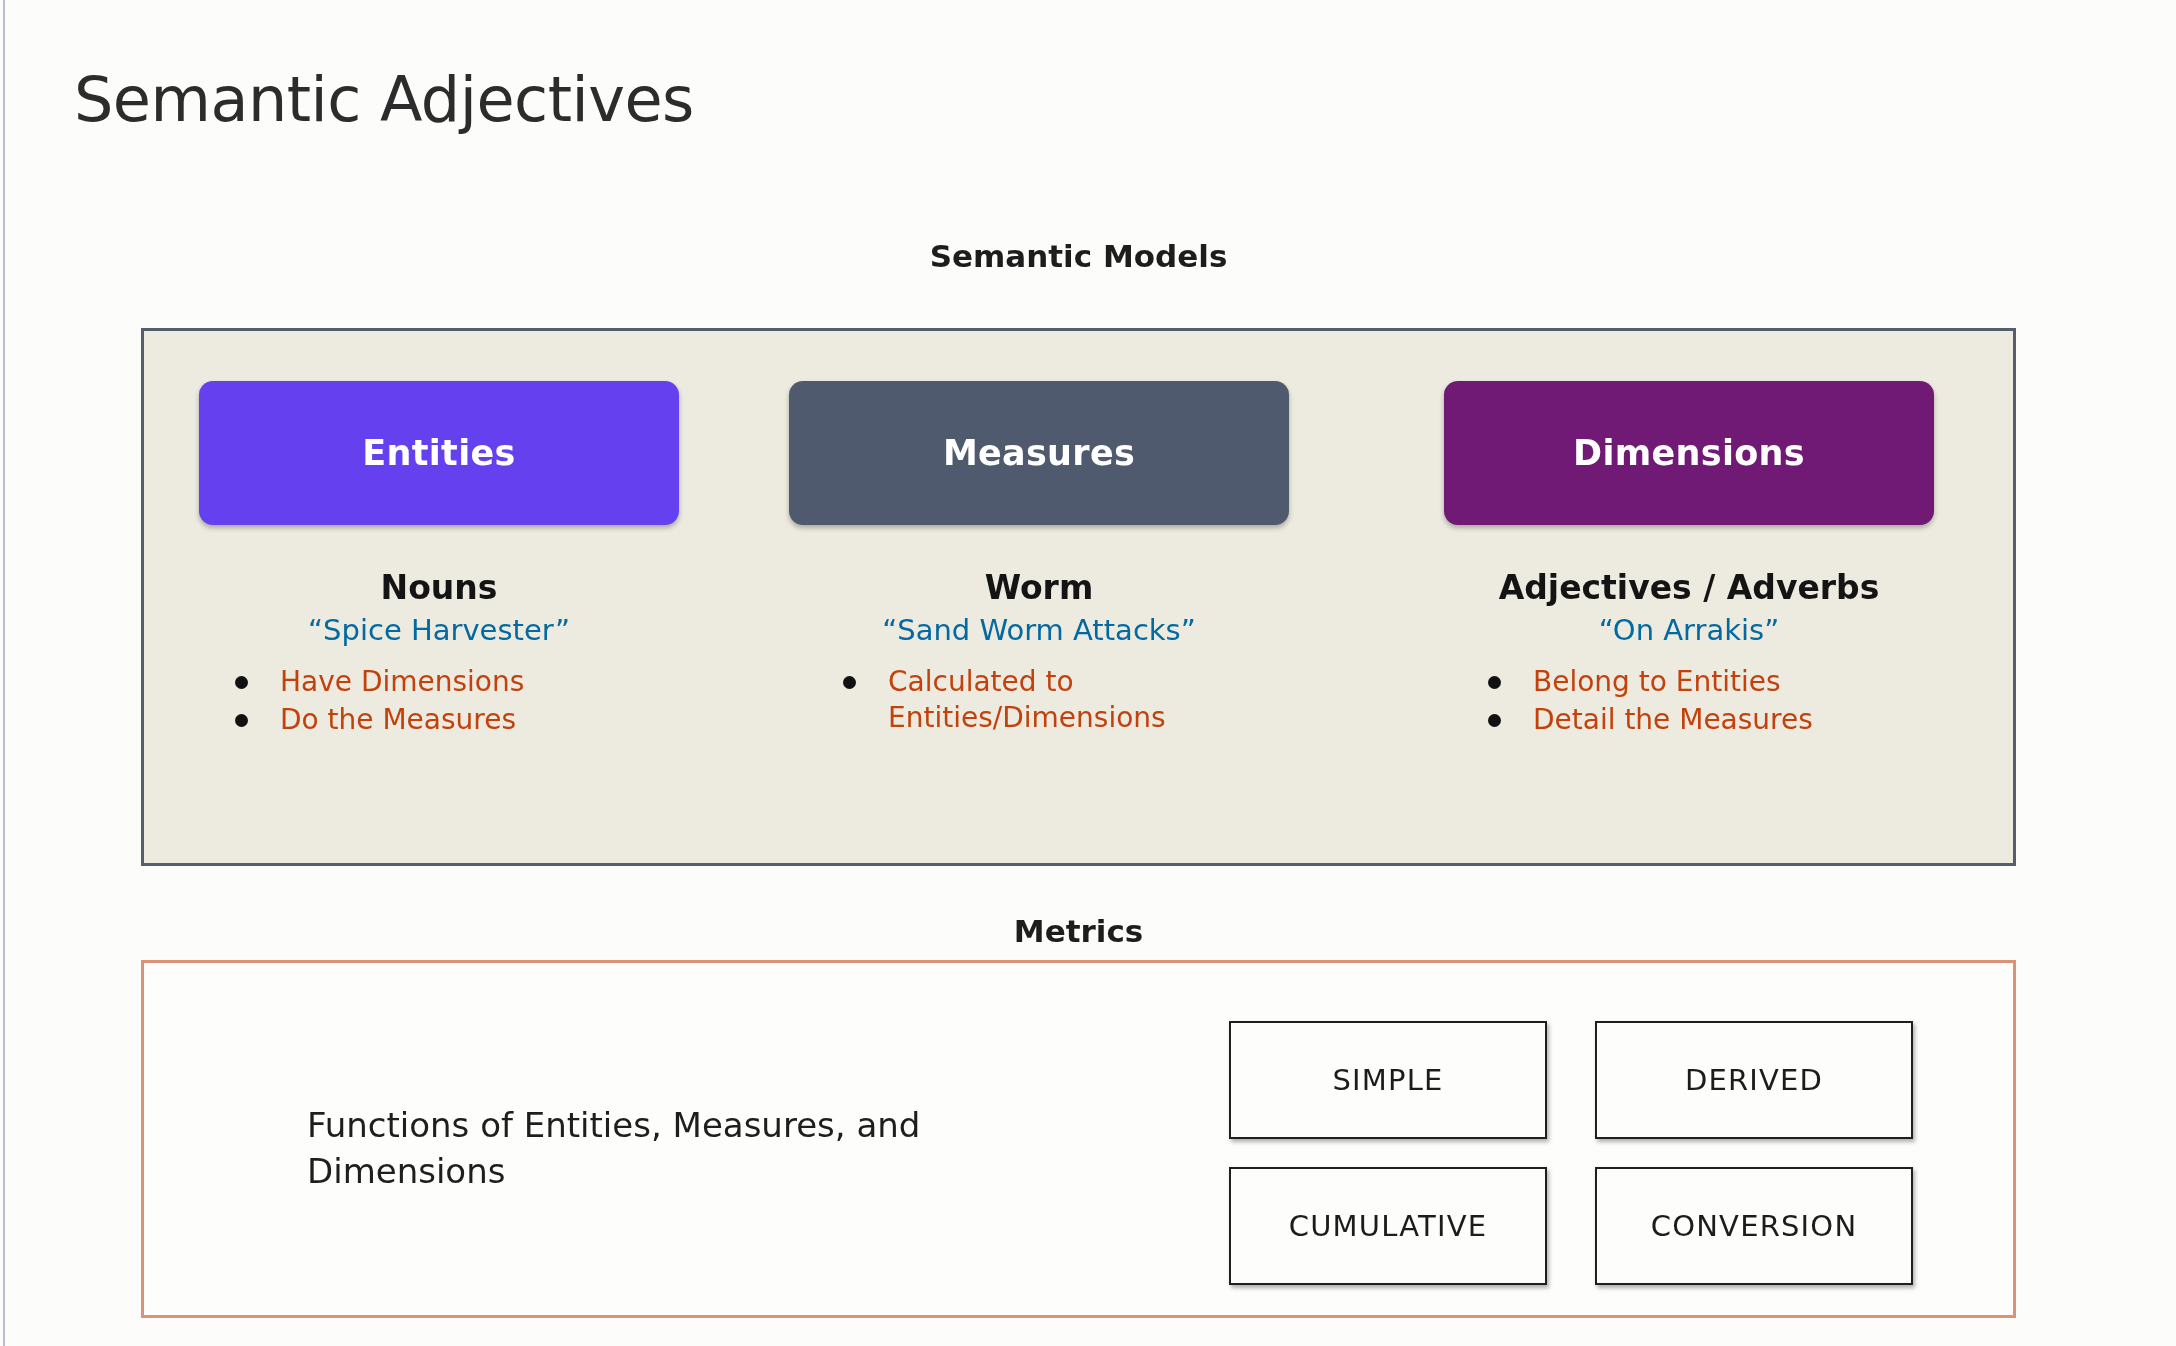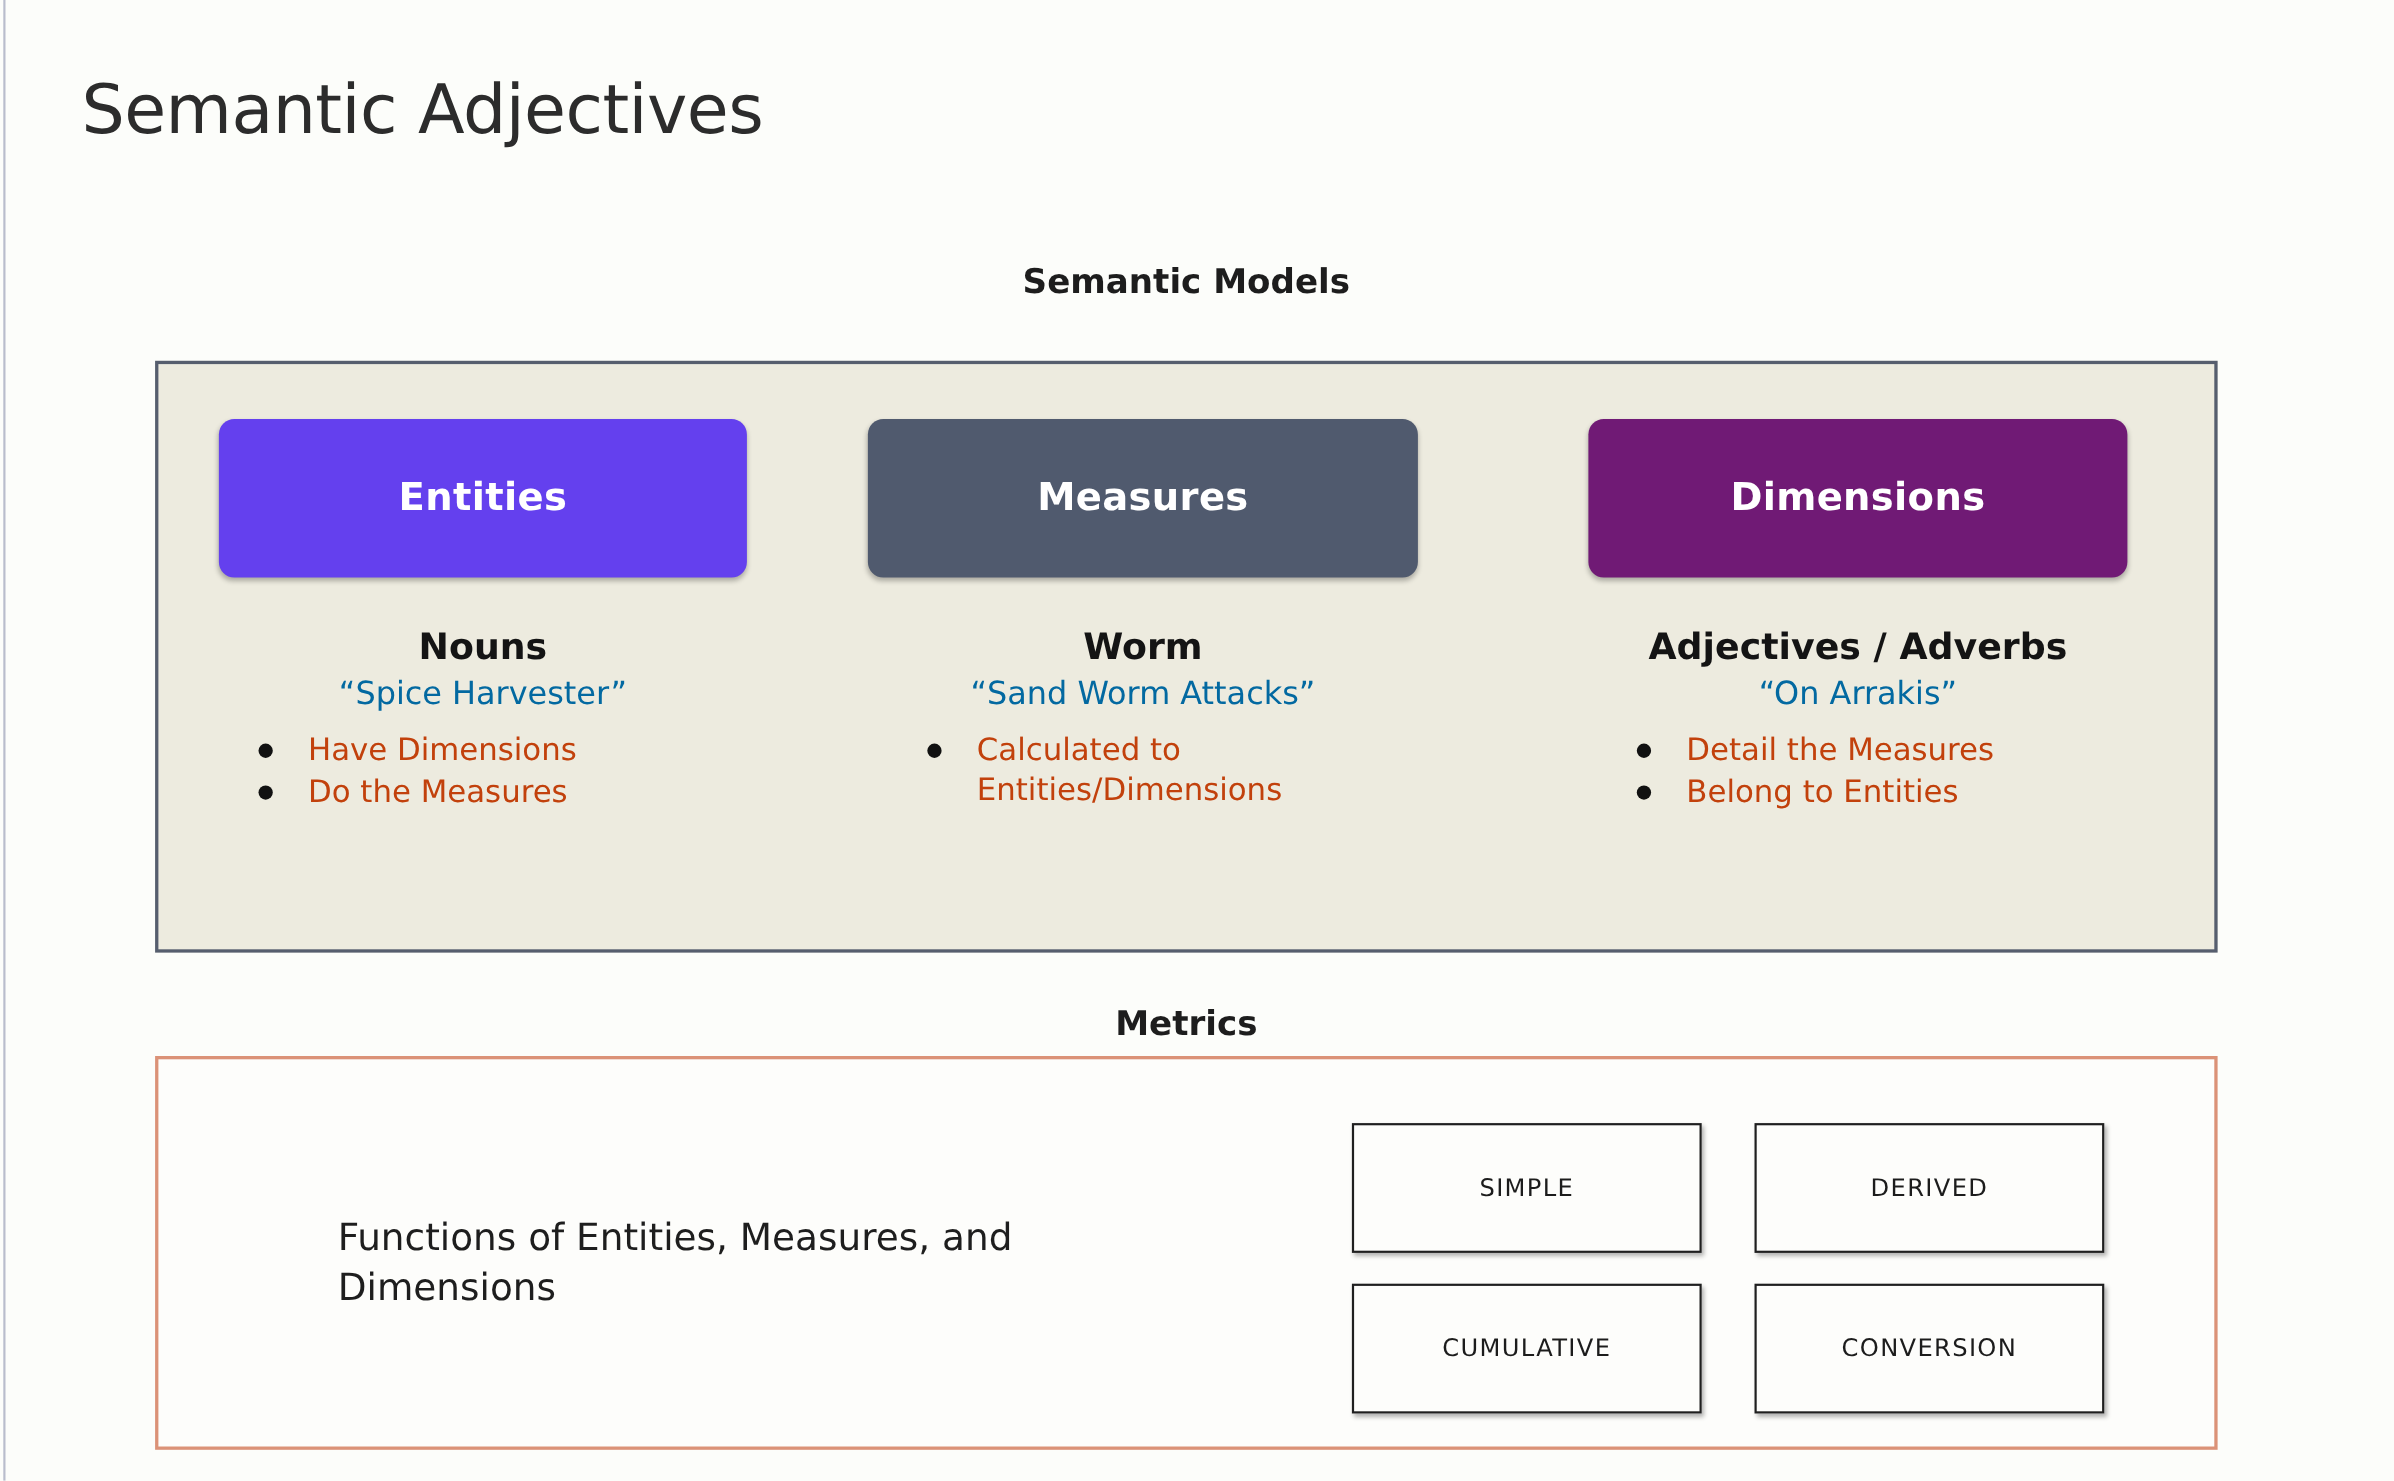--- a/index.html
+++ b/index.html
@@ -204,21 +204,21 @@
   .metric-box {
     border: 2px solid #1f1f1f;
     background: #fdfdfb;
     display: flex;
     align-items: center;
     justify-content: center;
     box-shadow: 2px 3px 4px rgba(0,0,0,0.30);
     box-sizing: border-box;
   }
   .metric-box .metric-label {
-    font-size: 22px;
+    font-size: 29px;
     color: #1c1c1c;
     letter-spacing: 1.2px;
   }
 </style>
 </head>
 <body style="background: rgb(252, 253, 250);">
 
 <div class="slide-edge"></div>
 
 <div class="page-title">Semantic Adjectives</div>
@@ -262,25 +262,25 @@
 
     <div class="model-col" id="col-dimensions">
       <div class="model-card" id="card-dimensions" style="background: #701a75;">
         <span class="card-label">Dimensions</span>
       </div>
       <div class="part-of-speech">Adjectives / Adverbs</div>
       <div class="example-phrase">“On Arrakis”</div>
       <ul class="bullet-list">
         <li class="bullet-item">
           <span class="bullet-dot"></span>
+          <span class="bullet-text">Belong to Entities</span>
+        </li>
+        <li class="bullet-item">
+          <span class="bullet-dot"></span>
           <span class="bullet-text">Detail the Measures</span>
-        </li>
-        <li class="bullet-item">
-          <span class="bullet-dot"></span>
-          <span class="bullet-text">Belong to Entities</span>
         </li>
       </ul>
     </div>
 
   </div>
 </div>
 
 <div class="section-heading" id="metrics-heading">Metrics</div>
 
 <div class="metrics-panel" style="border-color: rgb(219, 146, 119);">

